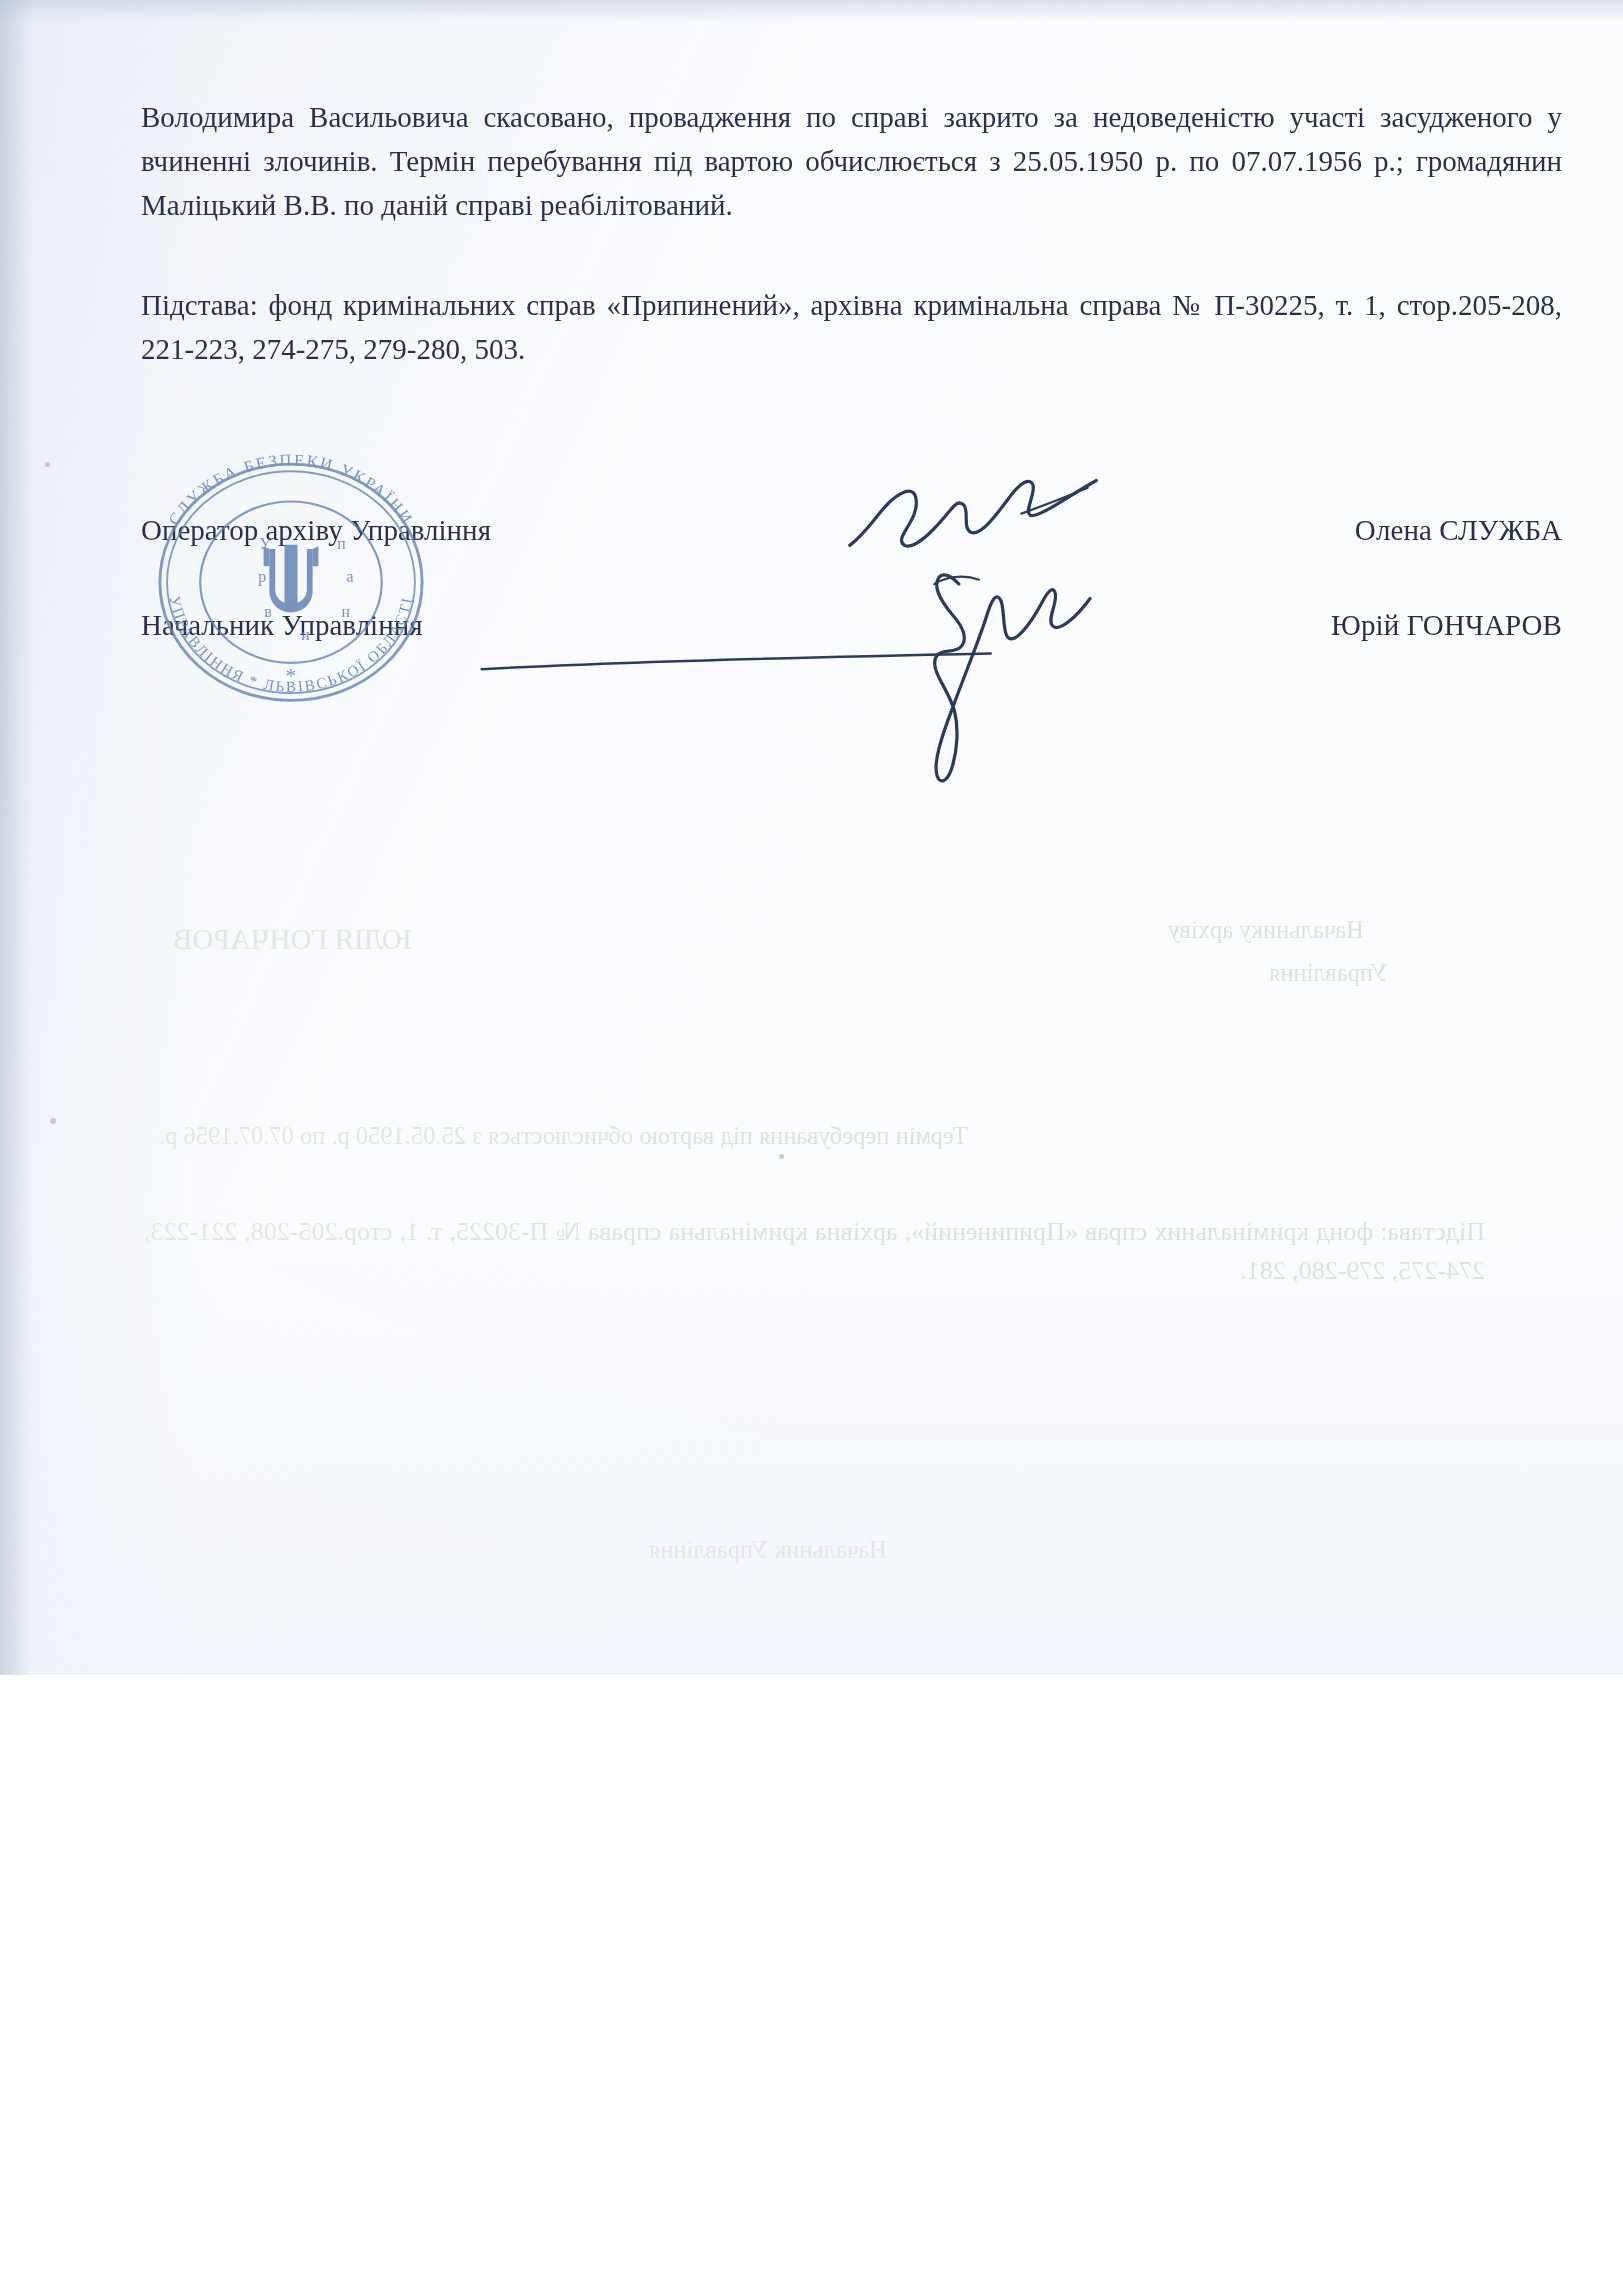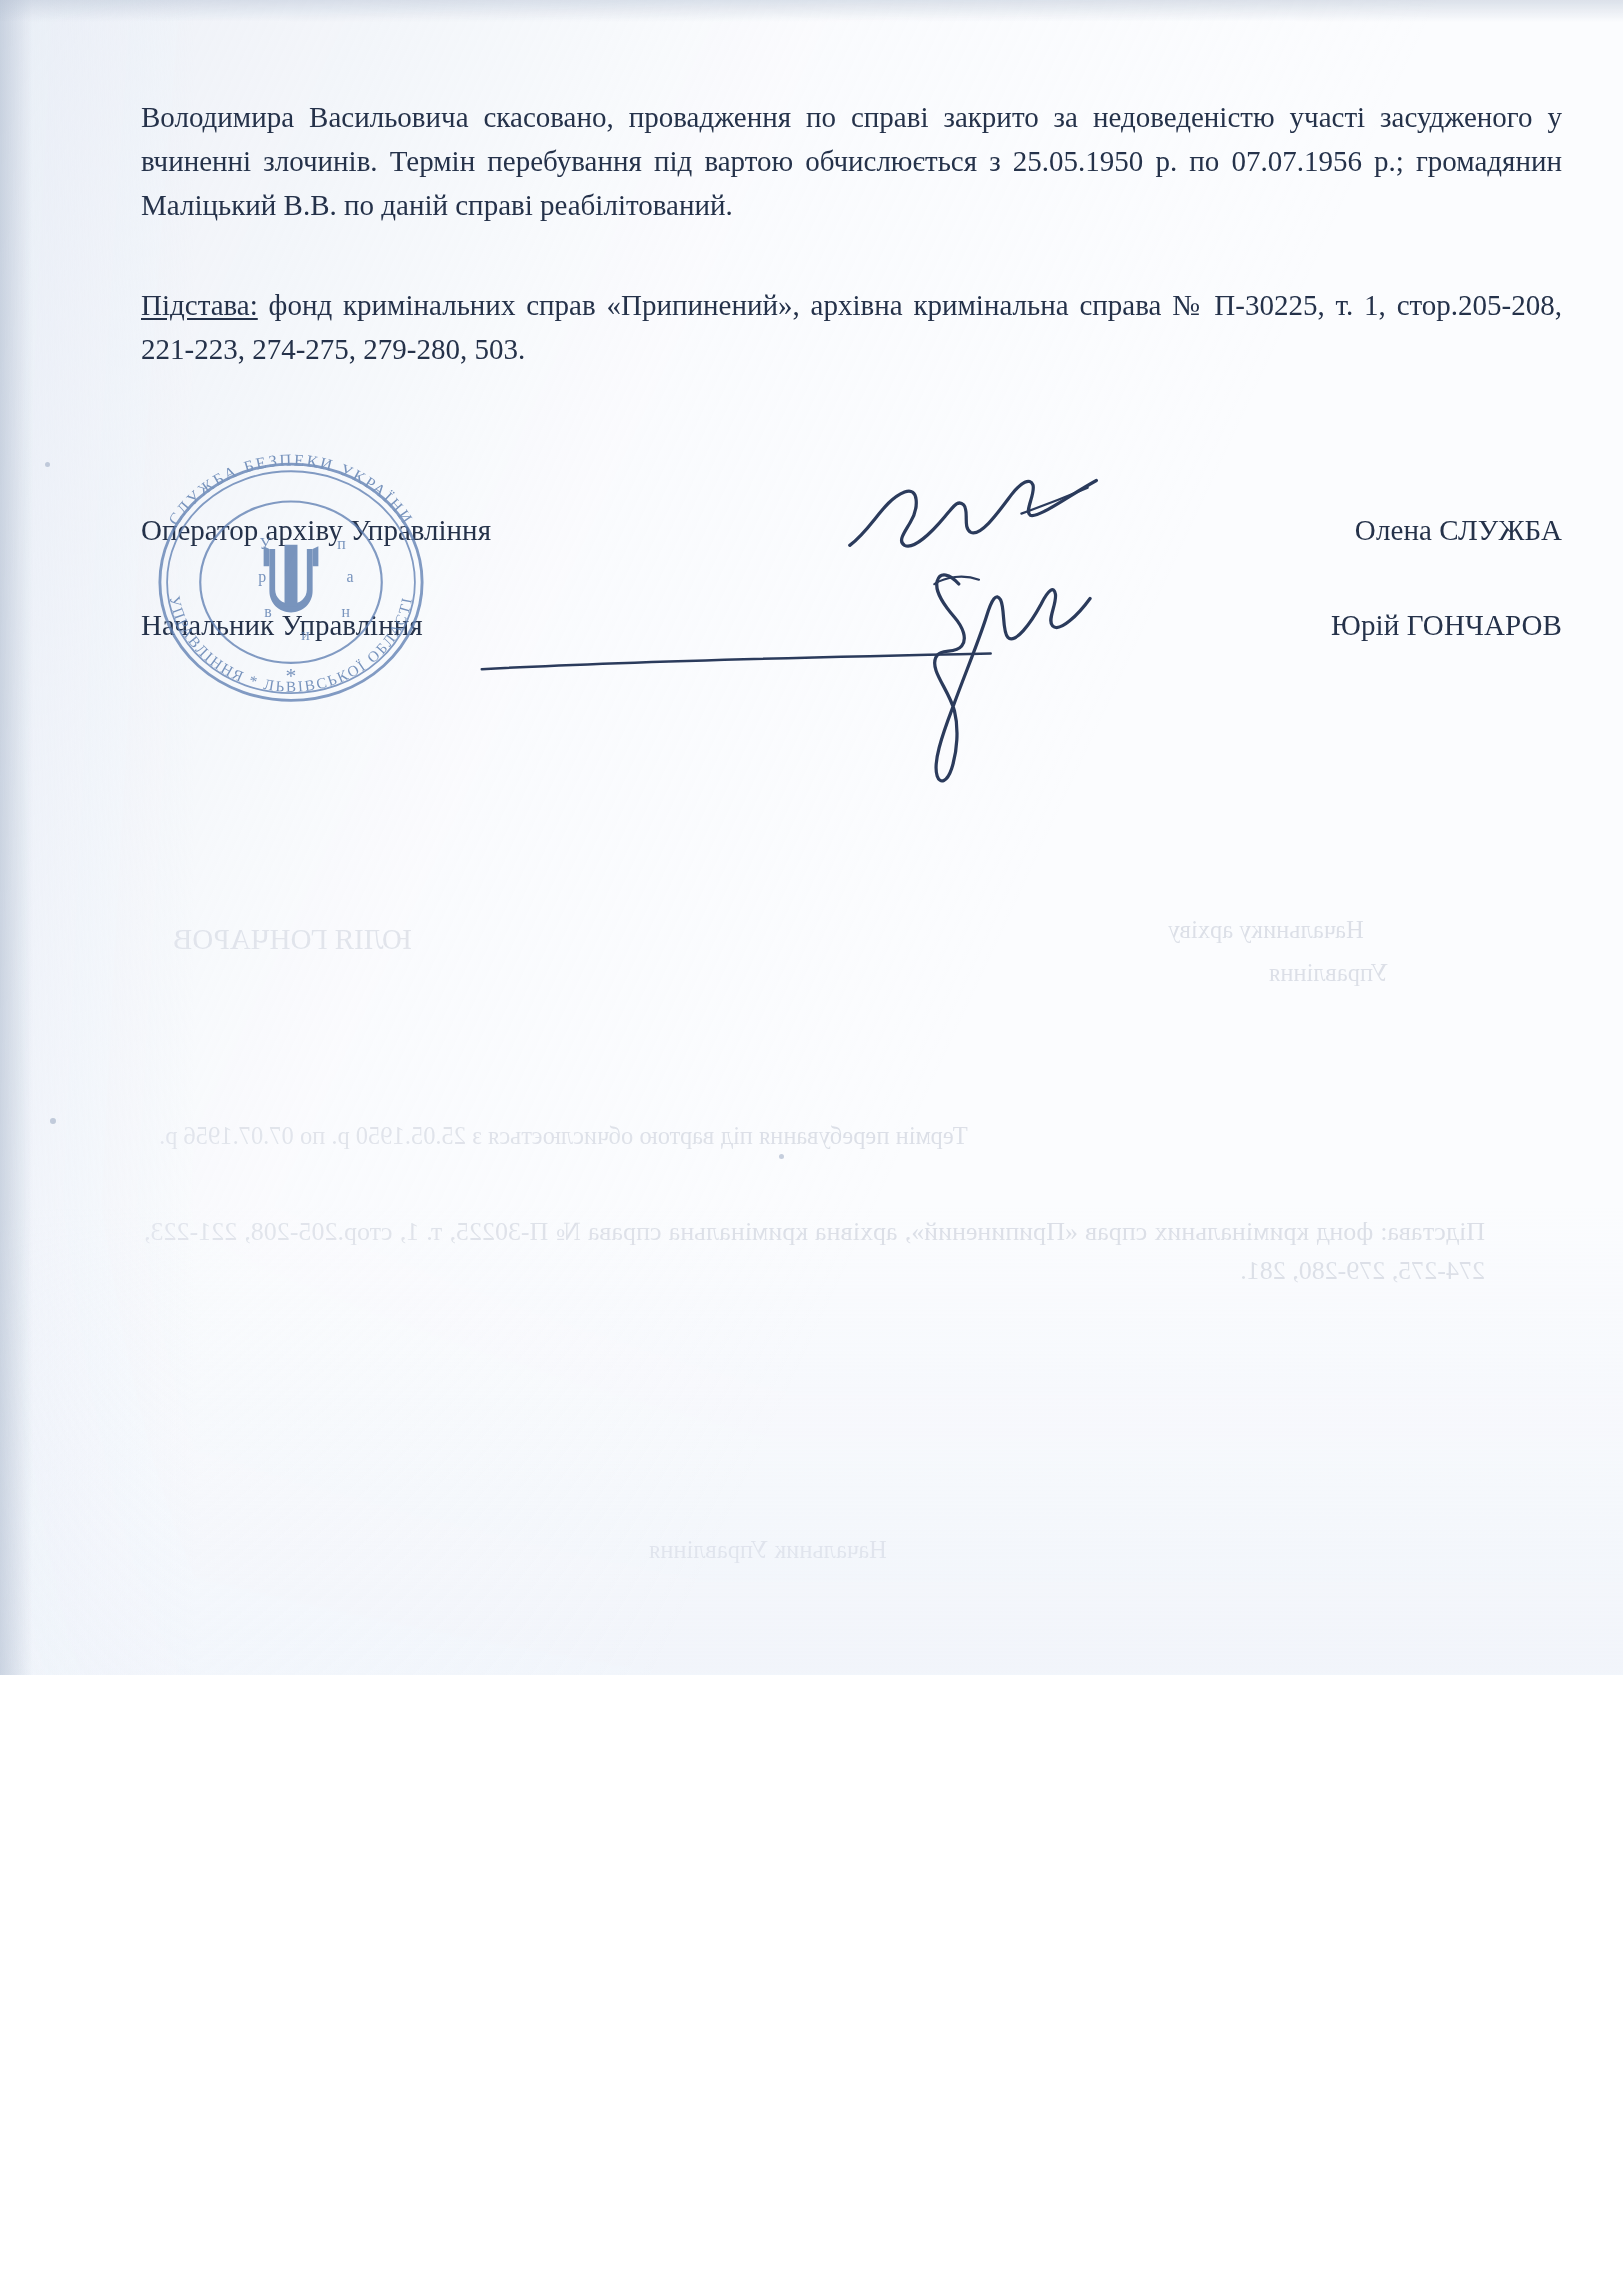--- a/index.html
+++ b/index.html
@@ -54,21 +54,20 @@
   }
   .para {
     text-align: justify;
     margin: 0 0 35px 0;
     text-indent: 0;
   }
   .para.first {
     margin-bottom: 56px;
   }
   .underline-word {
-    text-decoration: underline;
     text-underline-offset: 2.9px;
   }
 
   
   .sign-block {
     position: absolute;
     left: 141px;
     top: 514px;
     width: 1421px;
     color: #25324a;

